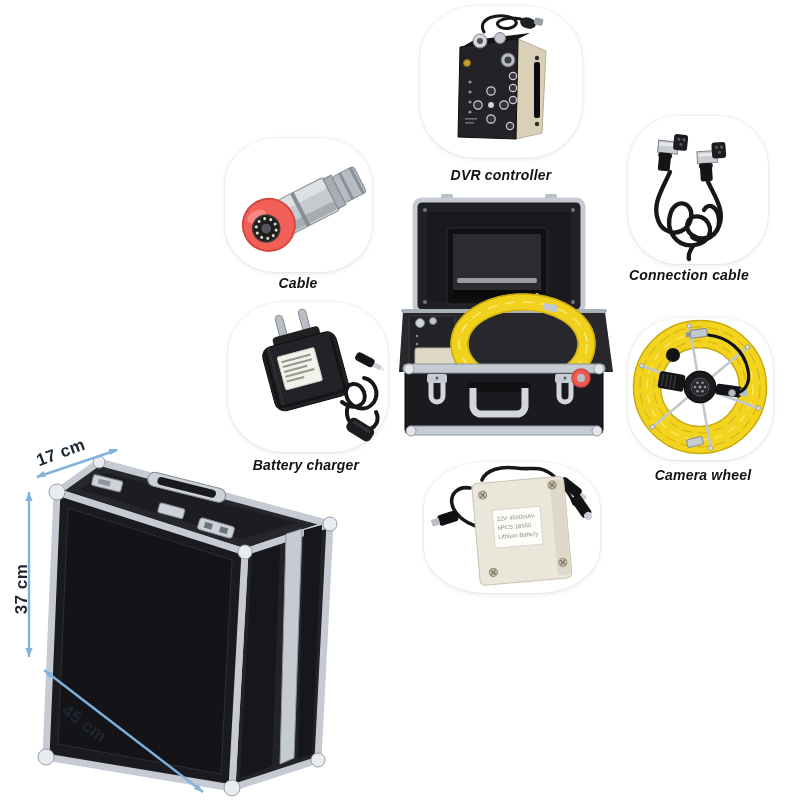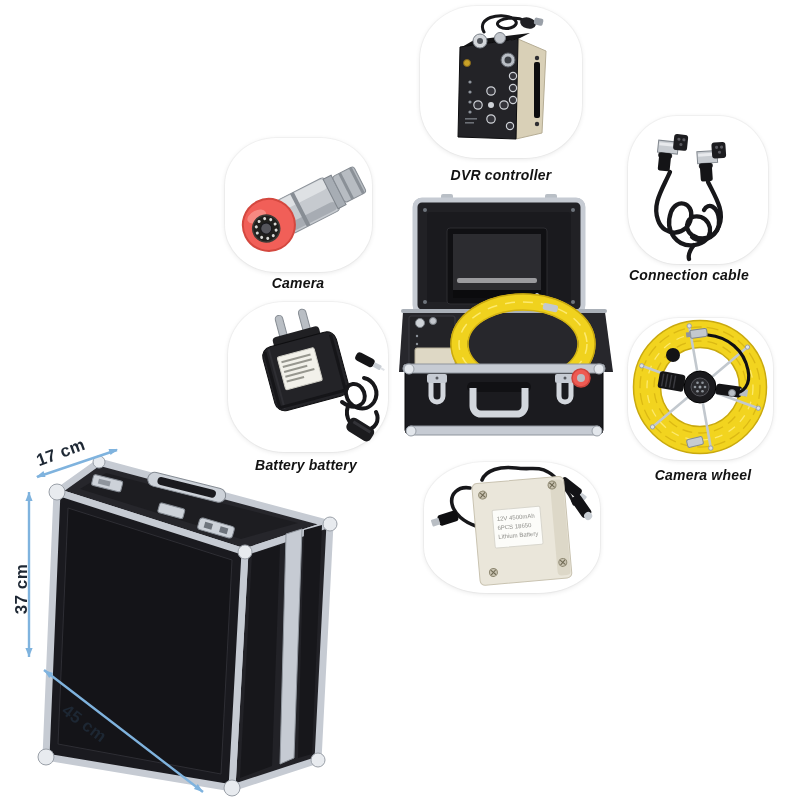--- a/index.html
+++ b/index.html
@@ -86,21 +86,21 @@
             <circle cx="13" cy="28" r="1.5"></circle>
           <circle cx="14.9" cy="22.1" r="1.5"></circle>
             <circle cx="19.9" cy="18.5" r="1.5"></circle>
             <circle cx="26.1" cy="18.5" r="1.5"></circle>
           <circle cx="31.1" cy="22.1" r="1.5"></circle>
         </g>
         <circle cx="23" cy="28" r="5.5" fill="#55555c" stroke="#15151a"></circle>
       </g>
     </svg>
   </div>
-  <div class="caption" style="left:238px;top:275px;width:120px;">Camera</div>
+  <div class="caption" style="left:238px;top:275px;width:120px;">Cable</div>
 
   <div class="tile" style="left:628px;top:116px;width:140px;height:148px;">
     <svg viewBox="0 0 140 148">
       <g transform="translate(30,12) rotate(6)">
         <rect x="2" y="12" width="20" height="12" fill="#c8ccd1" stroke="#81878e"></rect>
         <rect x="3" y="14" width="18" height="3" fill="#e8eaed"></rect>
         <rect x="17" y="4" width="14" height="16" rx="3" fill="#1d1d20"></rect>
         <circle cx="22" cy="9" r="1.6" fill="#5a5a60"></circle>
           <circle cx="27" cy="9" r="1.6" fill="#5a5a60"></circle>
           <circle cx="24.5" cy="14" r="1.6" fill="#5a5a60"></circle>
@@ -154,21 +154,21 @@
         <rect x="126" y="54" width="20" height="9" rx="3.5" fill="#141416"></rect>
         <rect x="146" y="56" width="8" height="5" rx="1" fill="#c9ced4"></rect>
         <rect x="154" y="57.5" width="4" height="2" fill="#dfe2e6"></rect>
       </g>
       <g transform="rotate(32 132 128)">
         <rect x="118" y="120" width="28" height="15" rx="5" fill="#1b1b1e"></rect>
         <rect x="122" y="123" width="20" height="3" fill="#333338"></rect>
       </g>
     </svg>
   </div>
-  <div class="caption" style="left:216px;top:457px;width:180px;">Battery battery</div>
+  <div class="caption" style="left:216px;top:457px;width:180px;">Battery charger</div>
 
   <div class="tile" style="left:628px;top:318px;width:145px;height:142px;">
     <svg viewBox="0 0 145 142">
       <g fill="none">
         <circle cx="72" cy="69" r="53" stroke="#f2d41f" stroke-width="27"></circle>
         <circle cx="72" cy="69" r="66.5" stroke="#c9a90f" stroke-width="1.5"></circle>
         <circle cx="72" cy="69" r="39.5" stroke="#c9a90f" stroke-width="1.5"></circle>
         <circle cx="72" cy="69" r="46" stroke="#dbb914" stroke-width="1.3" stroke-dasharray="10 6"></circle>
         <circle cx="72" cy="69" r="53" stroke="#fde96d" stroke-width="1.3" stroke-dasharray="8 7"></circle>
         <circle cx="72" cy="69" r="60" stroke="#dbb914" stroke-width="1.3" stroke-dasharray="12 5"></circle>

